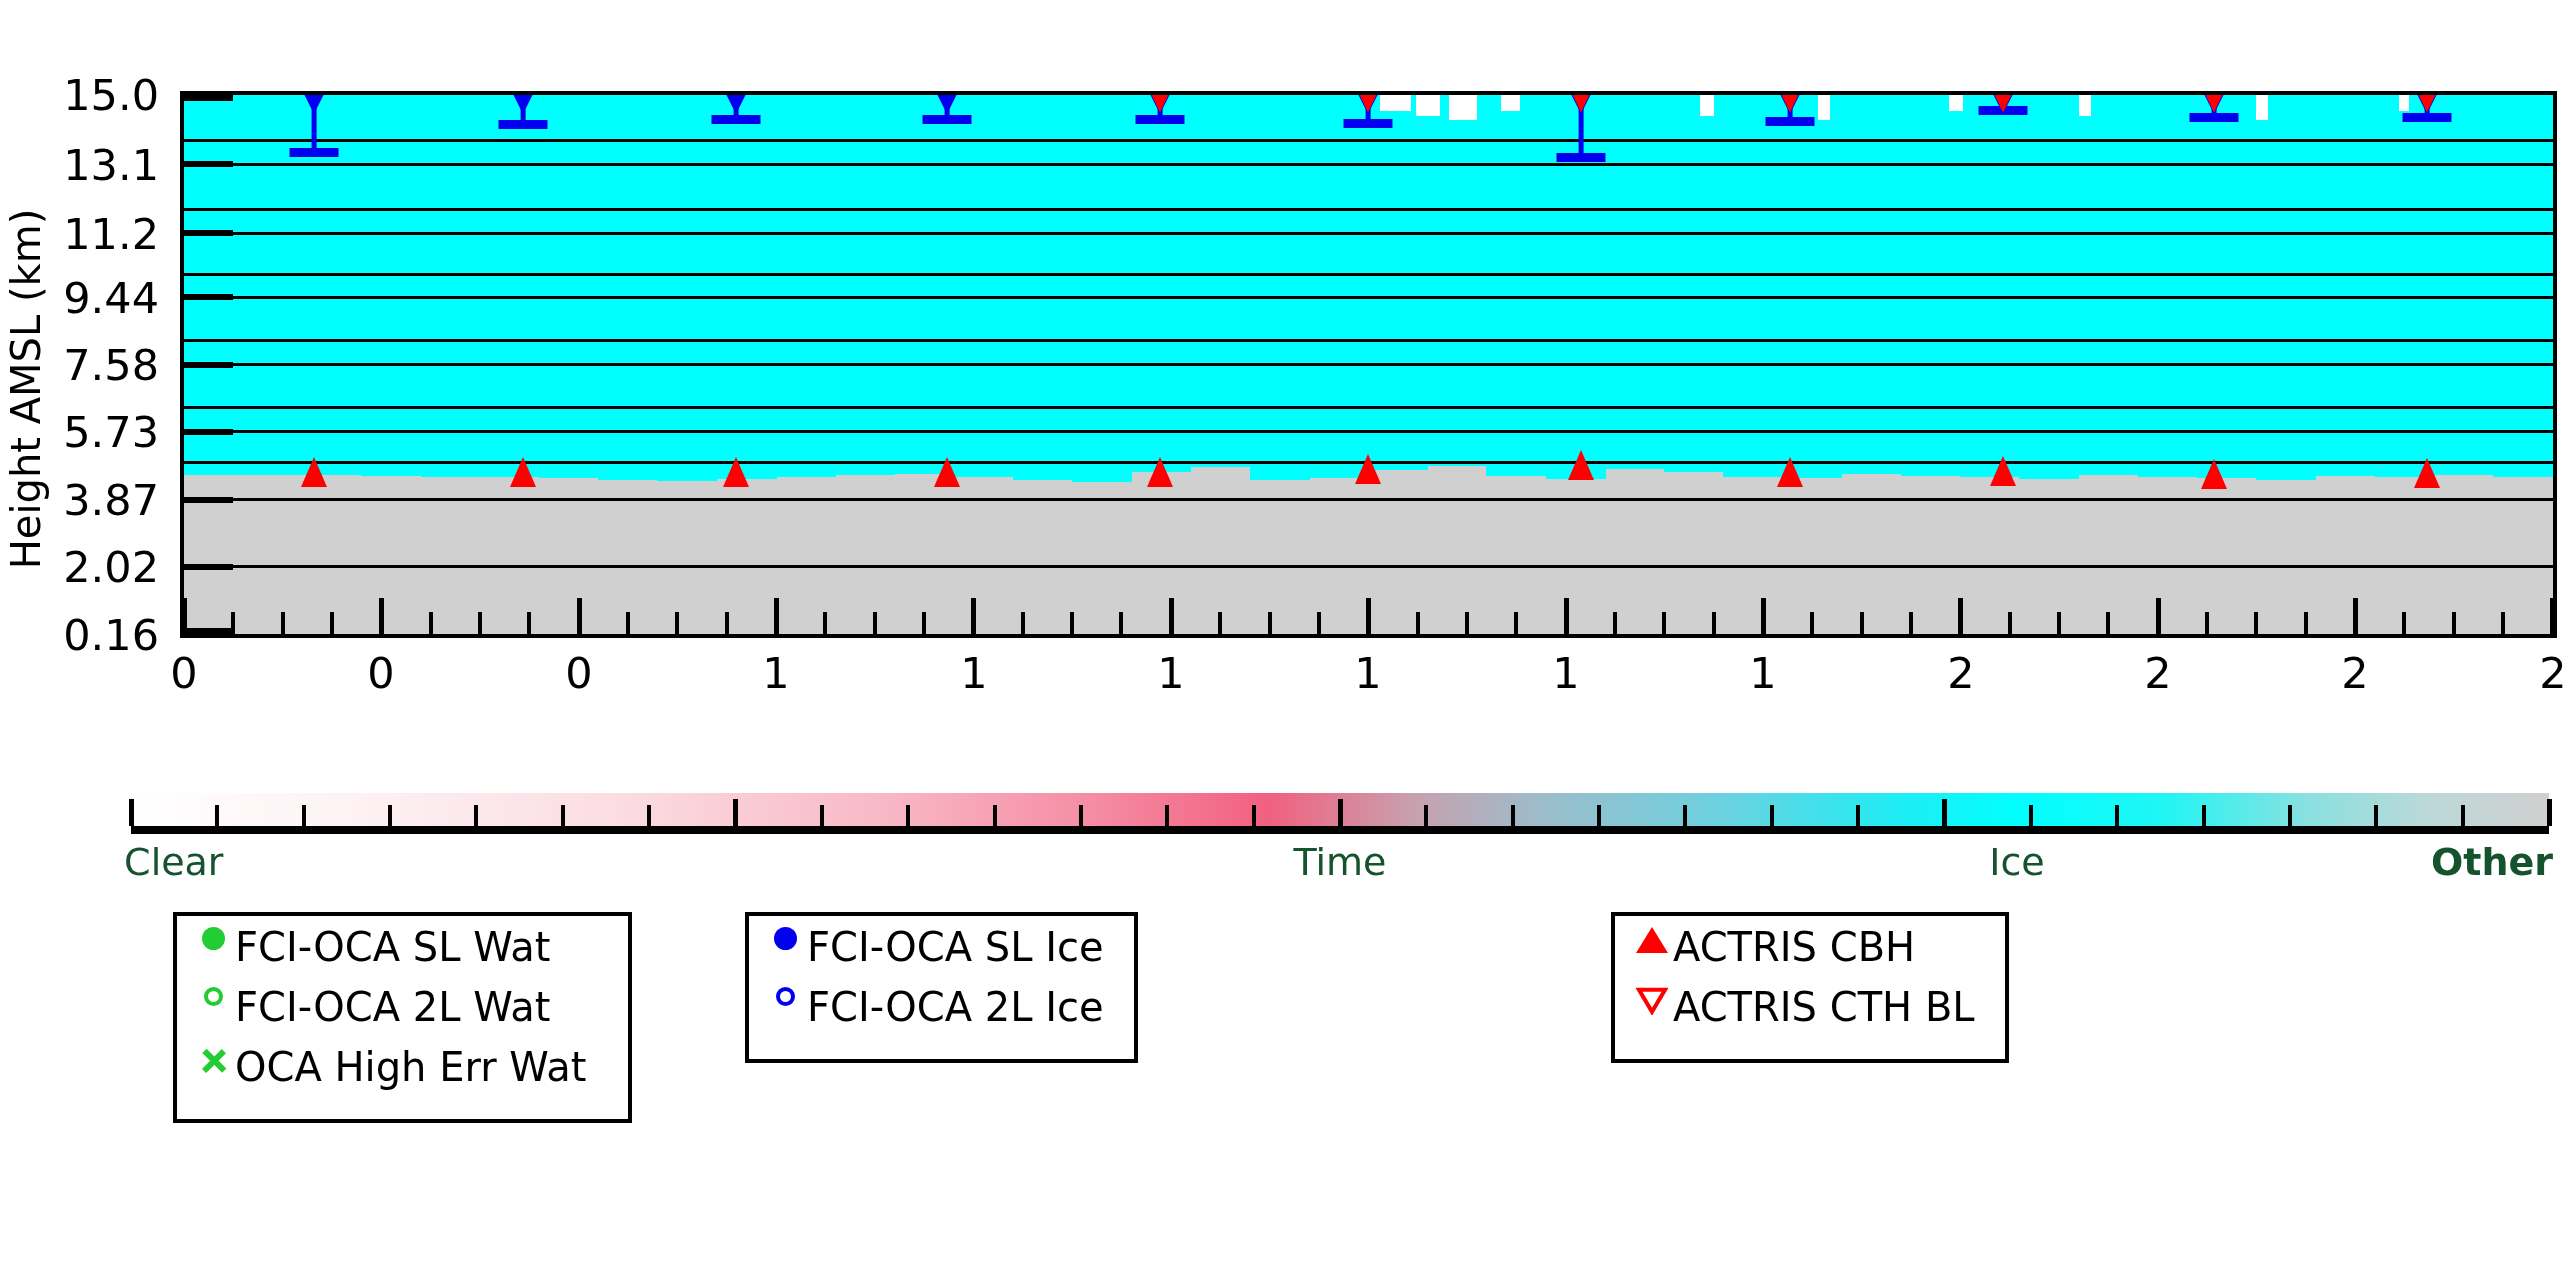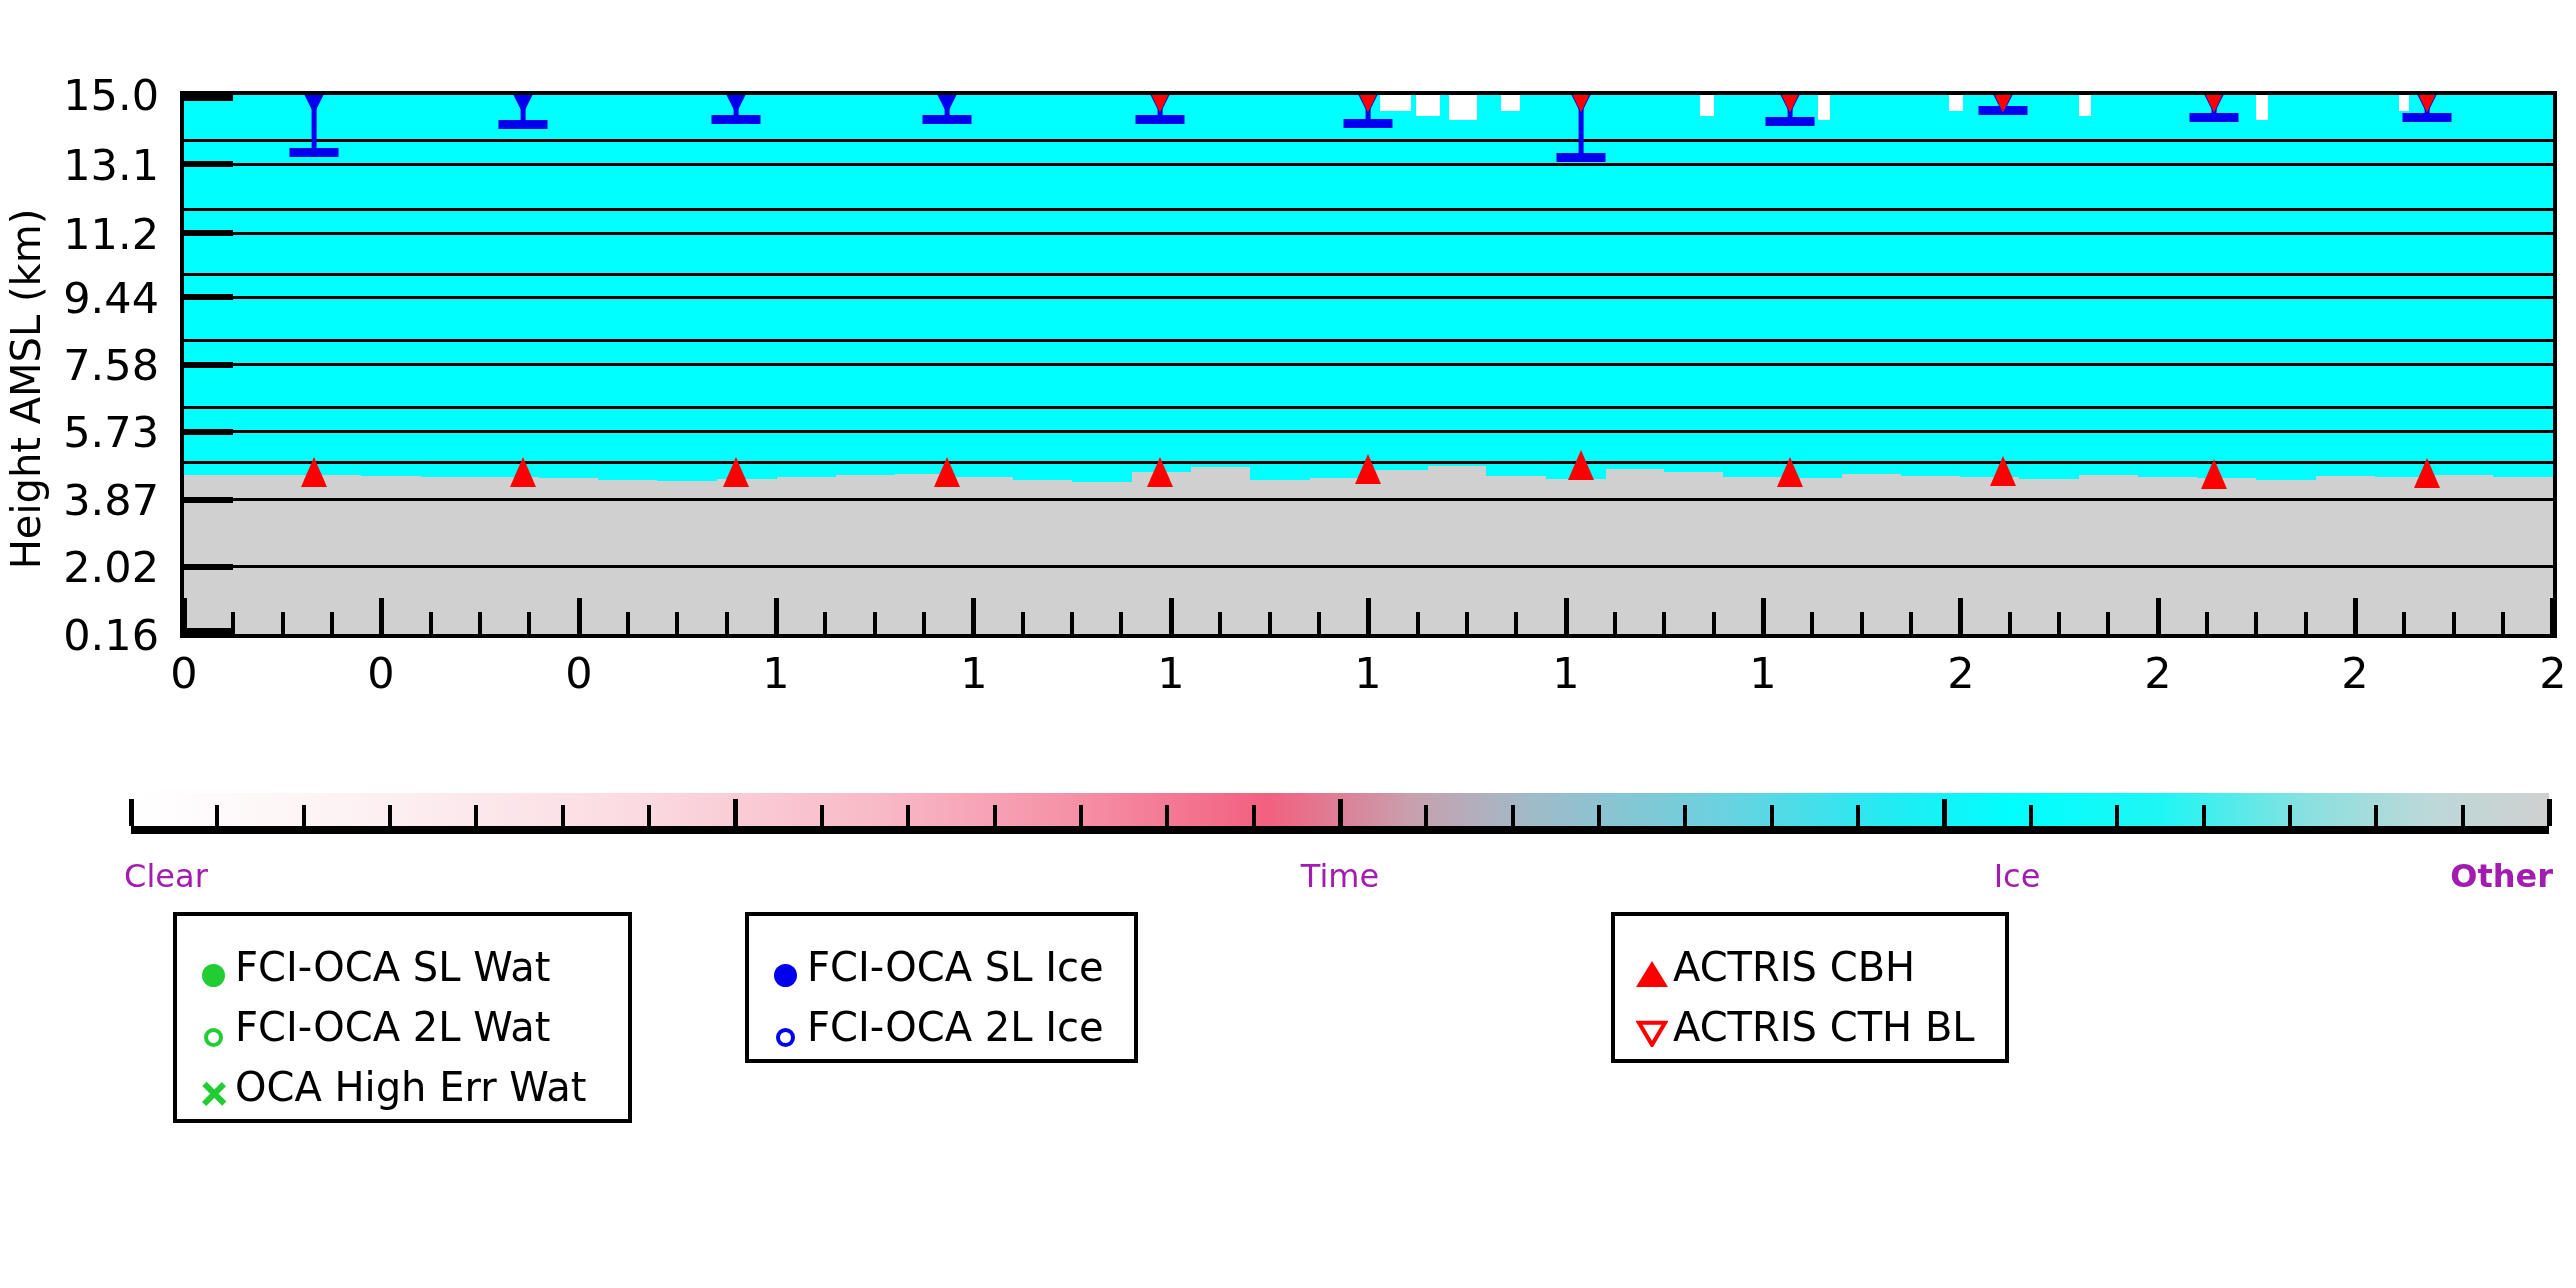--- a/index.html
+++ b/index.html
@@ -152,36 +152,36 @@
     position: absolute;
     left: 0; top: 33px; width: 100%; height: 7.6px; background:#000;
   }
   .cb-tick {
     position: absolute;
     top: 12.4px; width: 4.1px; height: 20.6px; background: #000;
   }
   .cb-tick.major { top: 5.5px; height: 27.5px; width: 4.8px; }
   .cb-label {
     position: absolute;
-    top: 64px;
-    font-size: 32px;
-    color: #a21caf;
+    top: 47px;
+    font-size: 38px;
+    color: #14532d;
     white-space: nowrap;
   }
 
   
   .legend-box {
     position: absolute;
     border: 4.1px solid #000;
     background: #ffffff;
     padding: 11px 18px 12.4px 15px;
   }
   .legend-row {
     display: flex;
-    align-items: flex-end;
+    align-items: flex-start;
     height: 60px;
   }
   .legend-marker {
     width: 43px;
     min-width: 43px;
     display: flex;
     align-items: center;
     justify-content: center;
   }
   .legend-text {

